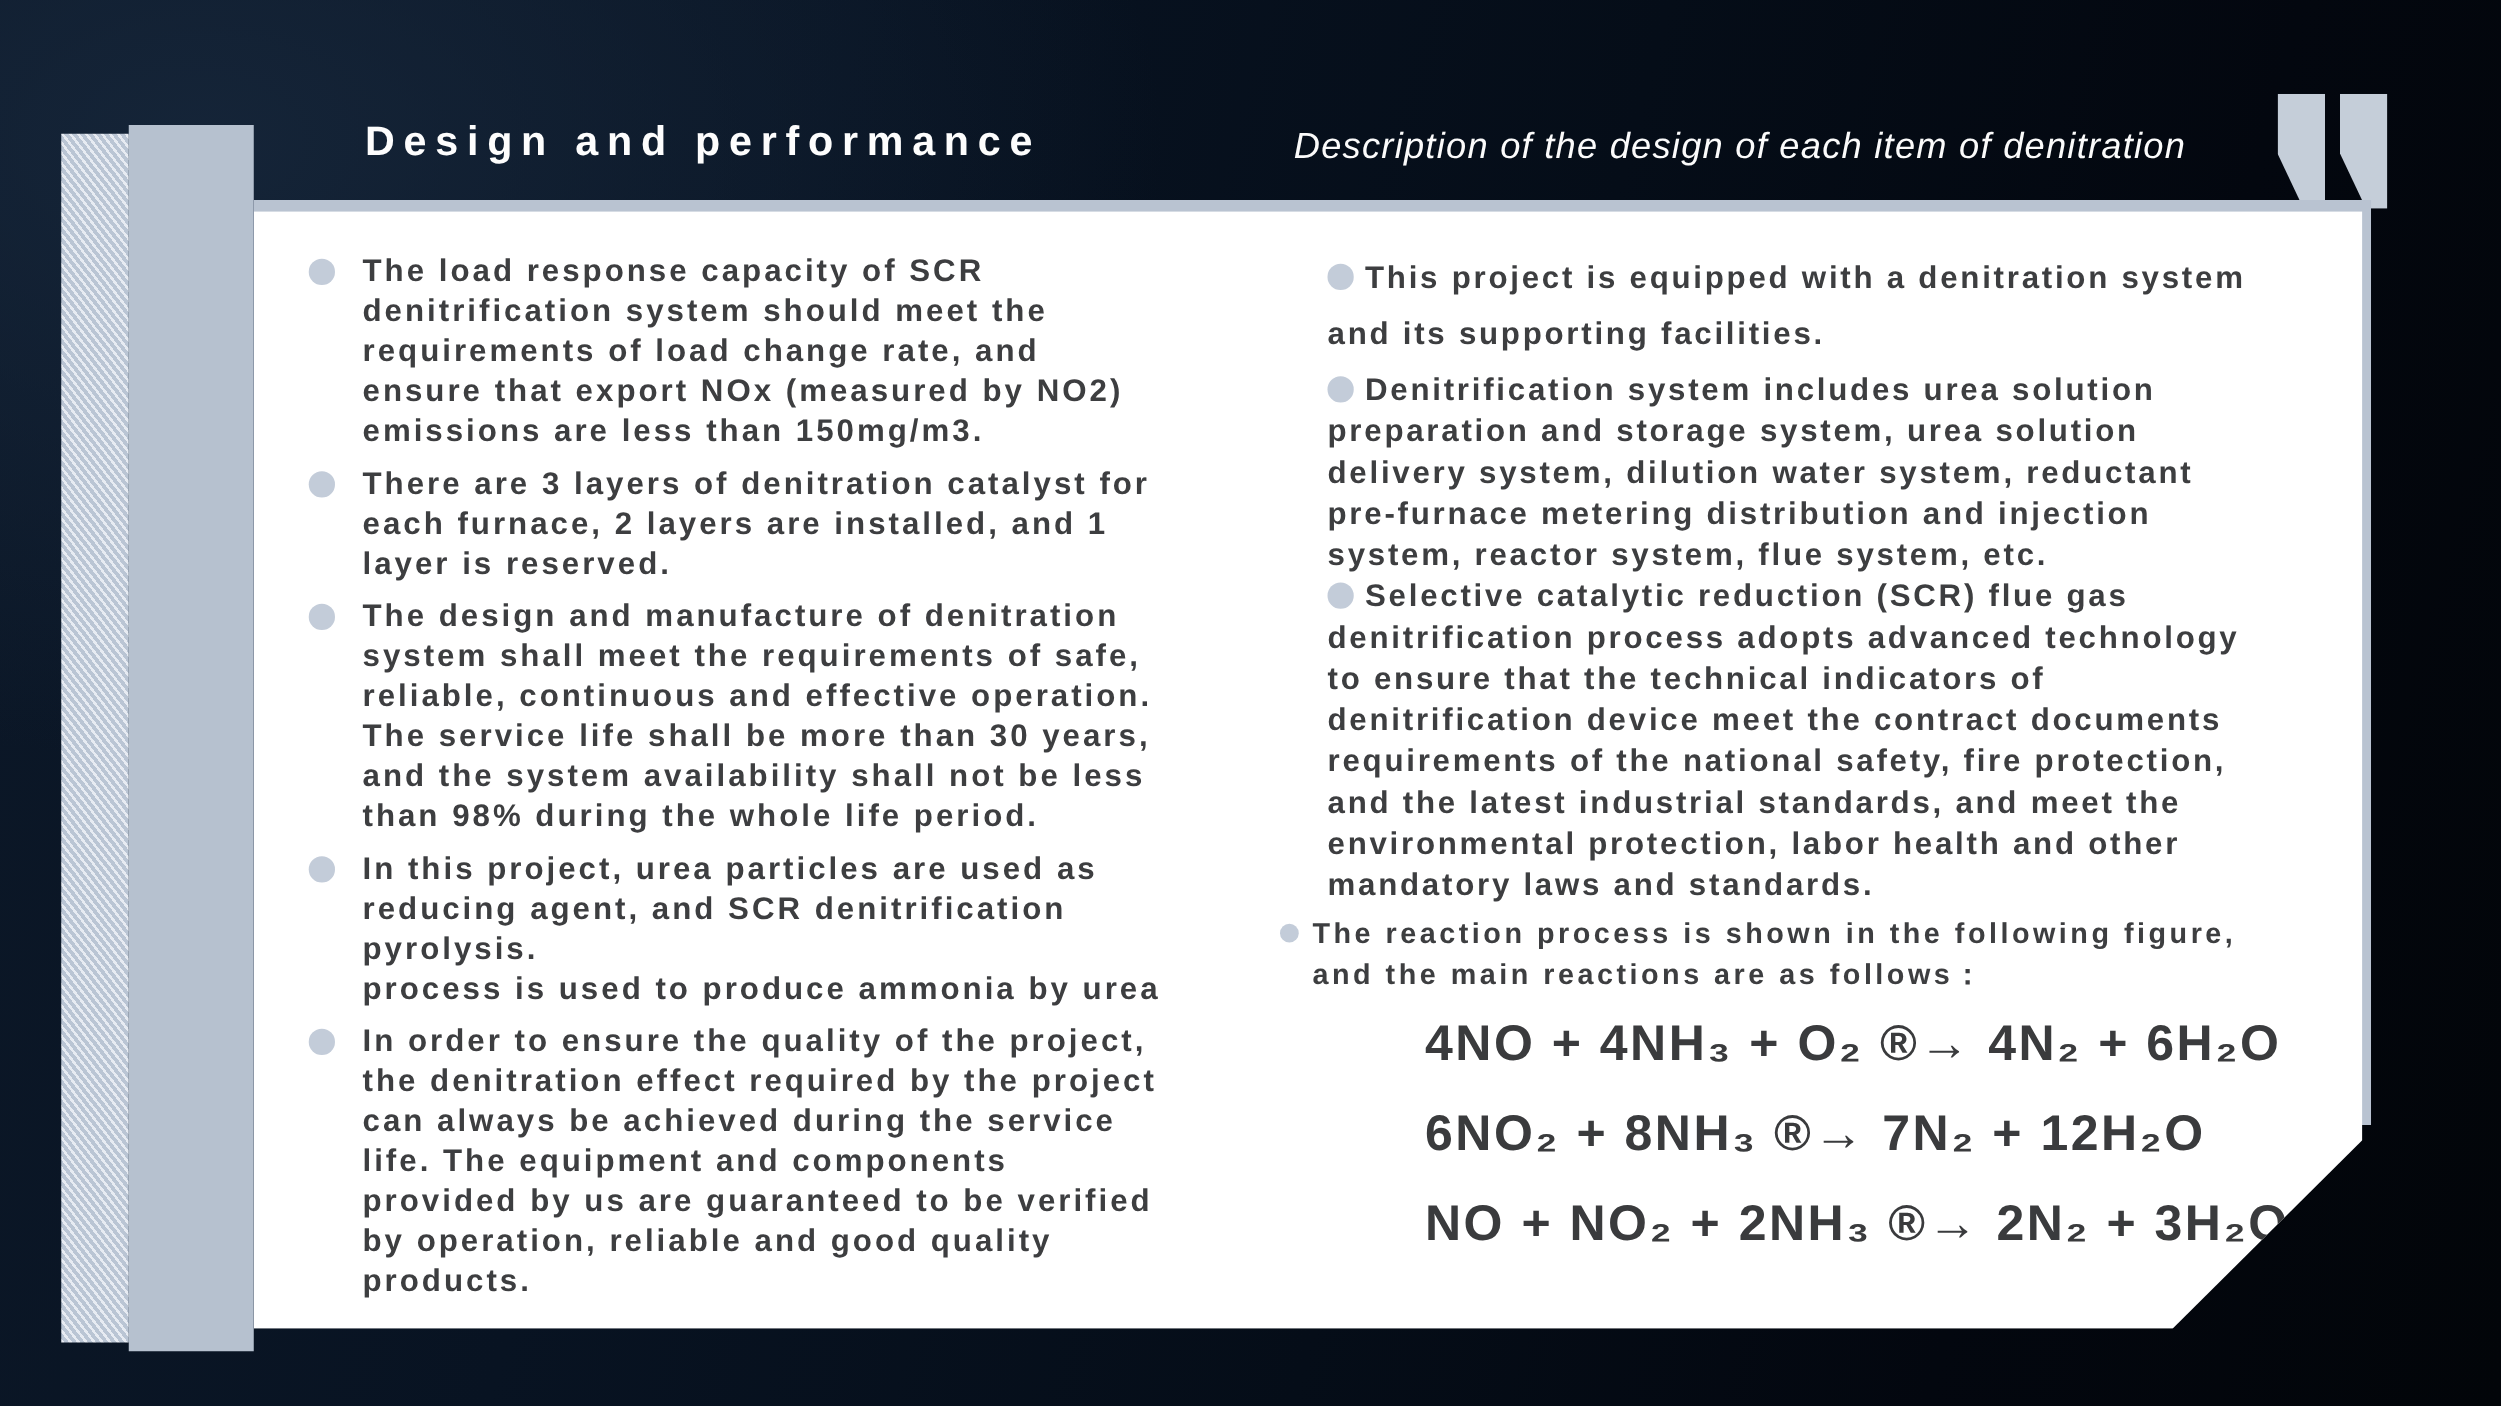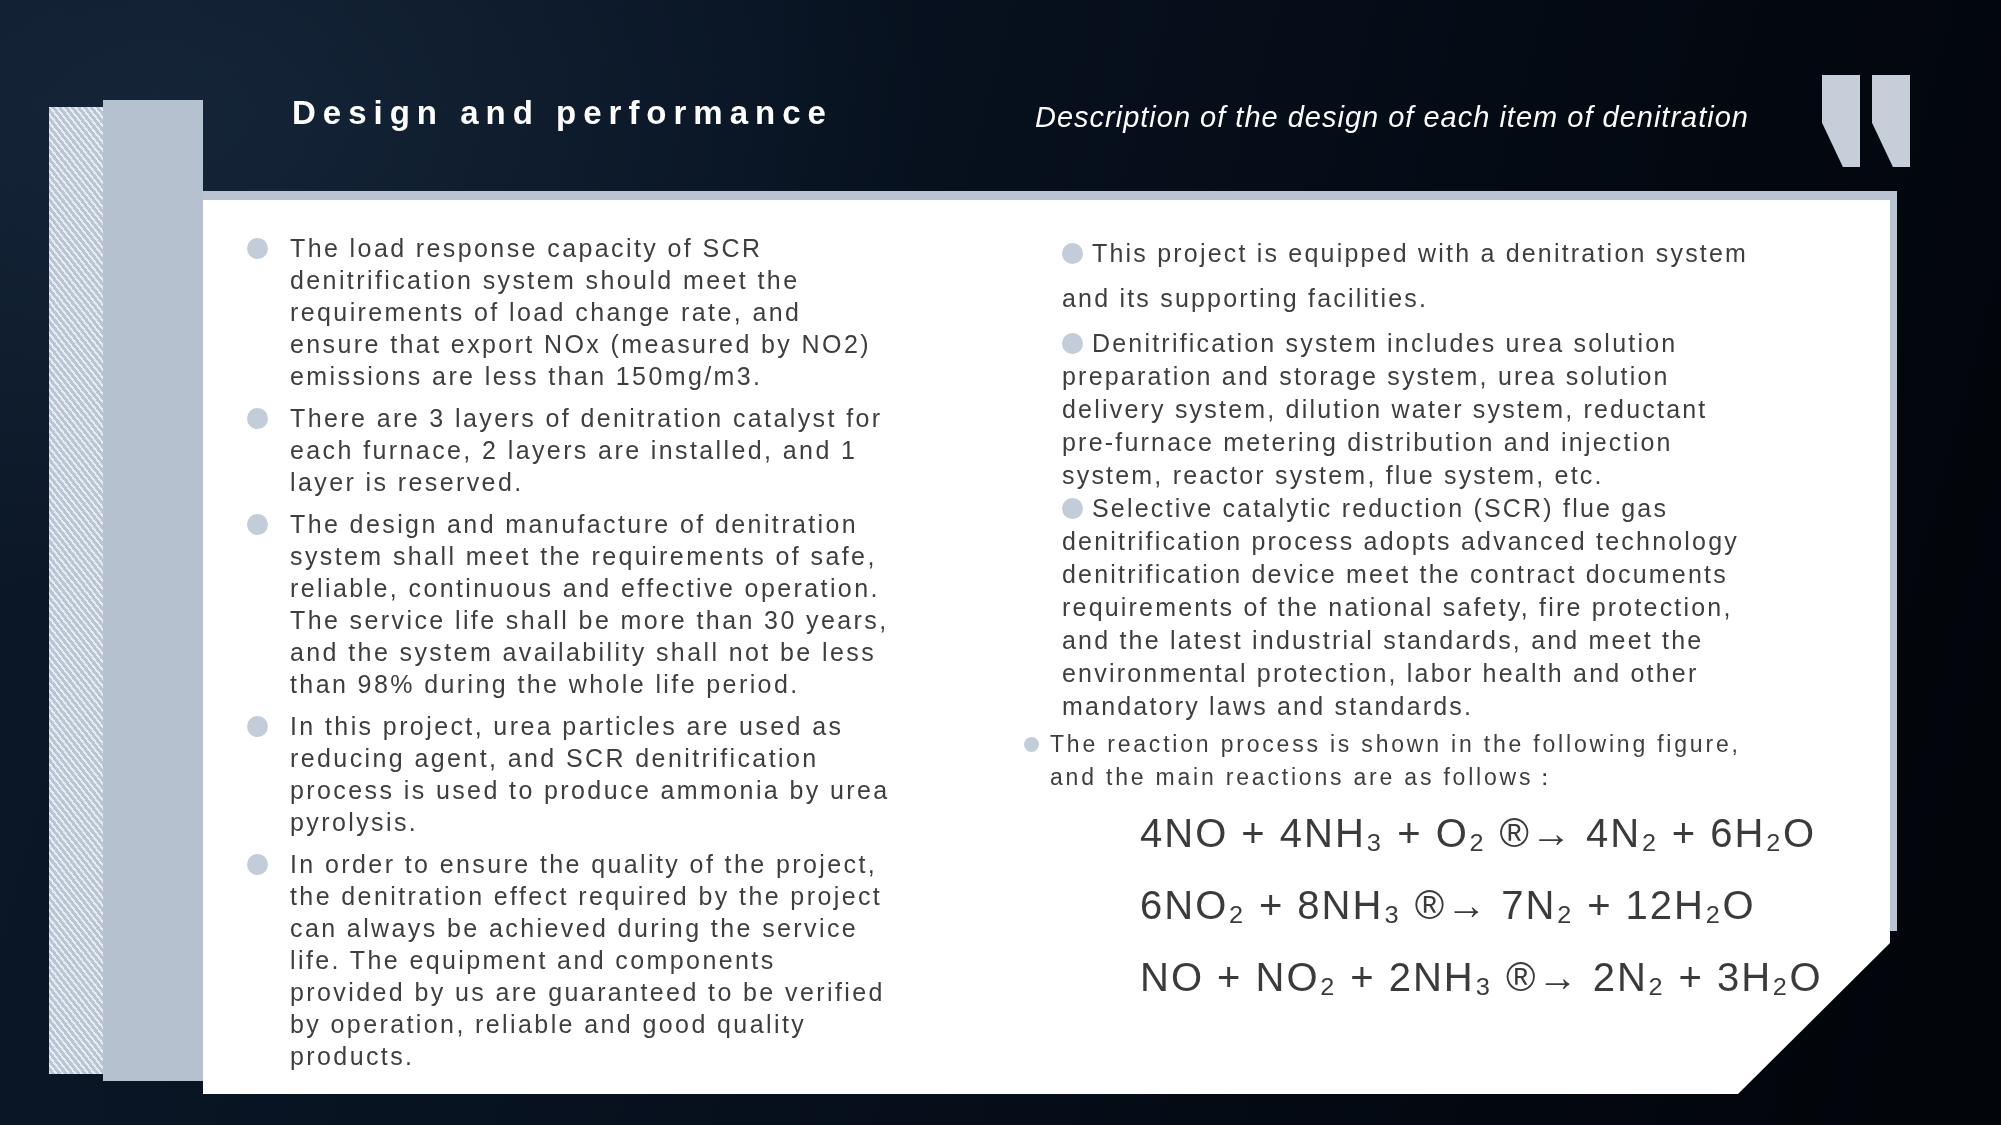--- a/index.html
+++ b/index.html
@@ -27,22 +27,23 @@
   }
   .quote{position:absolute;left:1822px;top:75px;width:100px;height:95px;}
   .quote .qmark{
     position:absolute;top:0;width:38px;height:92px;background:#c5ced9;
     clip-path:polygon(0 0,100% 0,100% 100%,55% 100%,0 52%);
   }
   .quote .qmark.q1{left:0;}
   .quote .qmark.q2{left:50px;}
   
   .card-outer{
-    position:absolute;left:203px;top:191px;width:1694px;height:740px;background:#b9c3d1;
+    position:absolute;left:203px;top:160px;width:1694px;height:740px;background:#b9c3d1;
     clip-path:polygon(0 0,1694px 0,1694px 757px,1537px 910px,0 910px);
+    font-weight:bold;
   }
   .card-inner{
     position:absolute;left:0;top:9px;width:1687px;height:894px;background:#ffffff;
     clip-path:polygon(0 0,1687px 0,1687px 743px,1535px 894px,0 894px);
   }
   
   .left-col{position:absolute;left:44px;top:0;width:760px;padding-top:32px;color:#3d3e40;}
   .bullet-item{position:relative;padding-left:43px;margin-bottom:10px;}
   .bullet-item .bullet{
     position:absolute;left:0;top:6px;width:21px;height:21px;border-radius:50%;background:#c3ccd9;
@@ -107,22 +108,22 @@
             <div class="line">system shall meet the requirements of safe,</div>
             <div class="line">reliable, continuous and effective operation.</div>
             <div class="line">The service life shall be more than 30 years,</div>
             <div class="line">and the system availability shall not be less</div>
             <div class="line">than 98% during the whole life period.</div>
           </div>
           <div class="bullet-item">
             <span class="bullet"></span>
             <div class="line">In this project, urea particles are used as</div>
             <div class="line">reducing agent, and SCR denitrification</div>
+            <div class="line">pyrolysis.</div>
             <div class="line">process is used to produce ammonia by urea</div>
-            <div class="line">pyrolysis.</div>
           </div>
           <div class="bullet-item">
             <span class="bullet"></span>
             <div class="line">In order to ensure the quality of the project,</div>
             <div class="line">the denitration effect required by the project</div>
             <div class="line">can always be achieved during the service</div>
             <div class="line">life. The equipment and components</div>
             <div class="line">provided by us are guaranteed to be verified</div>
             <div class="line">by operation, reliable and good quality</div>
             <div class="line">products.</div>
@@ -138,20 +139,21 @@
             <div class="r-par p2">
               <div class="line"><span class="inline-bullet"></span>Denitrification system includes urea solution</div>
               <div class="line">preparation and storage system, urea solution</div>
               <div class="line">delivery system, dilution water system, reductant</div>
               <div class="line">pre-furnace metering distribution and injection</div>
               <div class="line">system, reactor system, flue system, etc.</div>
             </div>
             <div class="r-par p3">
               <div class="line"><span class="inline-bullet"></span>Selective catalytic reduction (SCR) flue gas</div>
               <div class="line">denitrification process adopts advanced technology</div>
+              <div class="line">to ensure that the technical indicators of</div>
               <div class="line">denitrification device meet the contract documents</div>
               <div class="line">requirements of the national safety, fire protection,</div>
               <div class="line">and the latest industrial standards, and meet the</div>
               <div class="line">environmental protection, labor health and other</div>
               <div class="line">mandatory laws and standards.</div>
             </div>
           </div>
         <div class="reaction">
           <span class="r-bullet"></span>
           <div id="reaction-lines">

